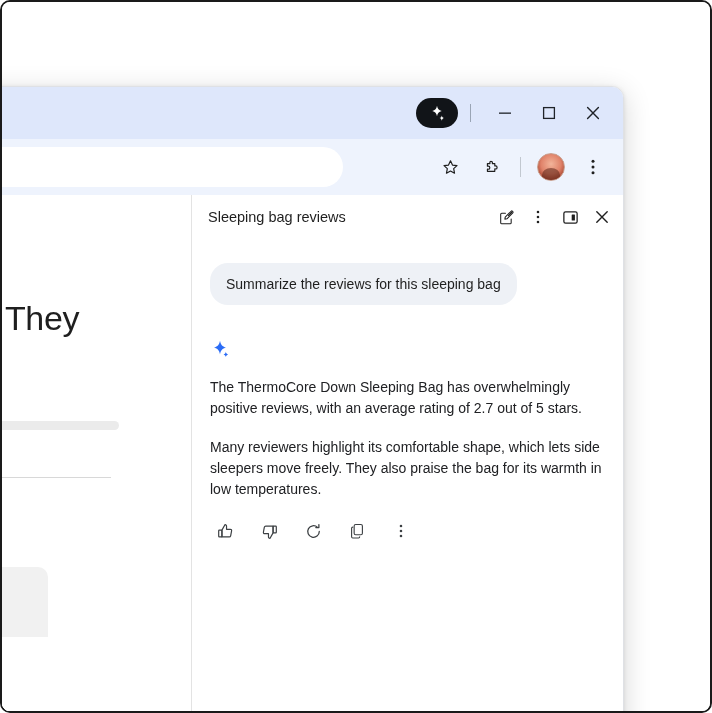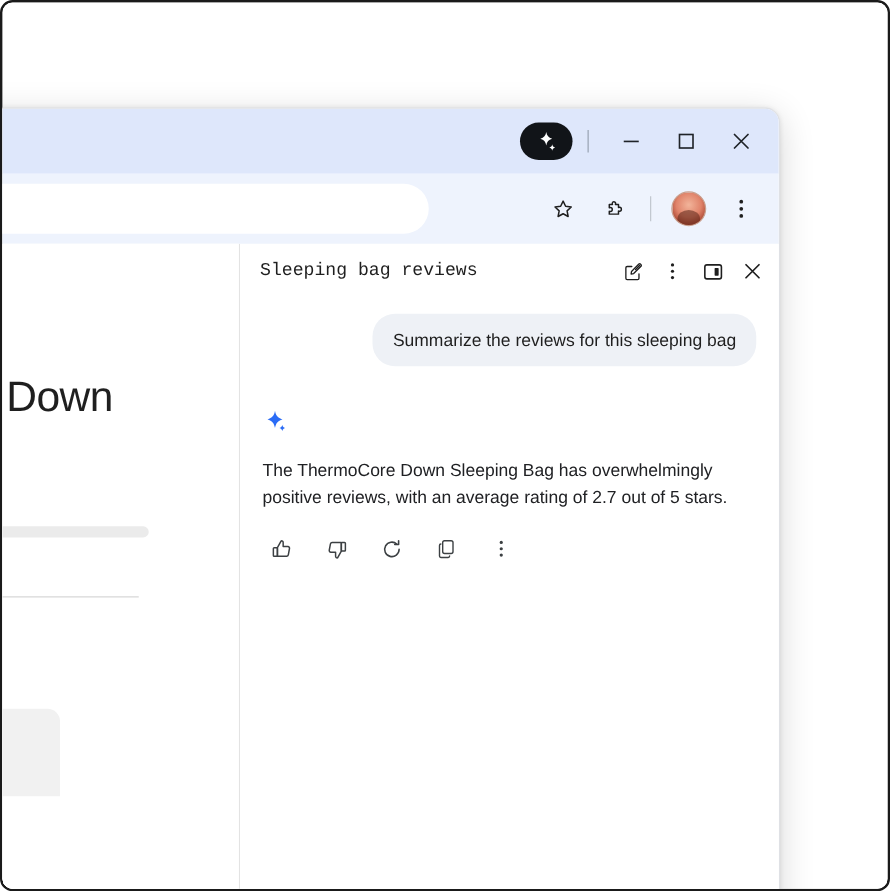--- a/index.html
+++ b/index.html
@@ -221,39 +221,39 @@
     padding: 0 6px 0 16px;
     gap: 2px;
   }
   .panel-title {
     font-size: 14.5px;
     color: #1f1f1f;
     flex: 1 1 auto;
     white-space: nowrap;
     overflow: hidden;
     text-overflow: ellipsis;
-    font-family: Liberation Mono, monospace;
   }
   .panel-icon {
     width: 30px; height: 30px;
     border-radius: 50%;
     display: flex;
     align-items: center;
     justify-content: center;
     color: #1f1f1f;
     flex: 0 0 auto;
   }
   .panel-body {
     flex: 1 1 auto;
     padding: 12px 18px 0 18px;
     overflow: hidden;
   }
   .user-bubble-row {
     display: flex;
-    justify-content: flex-end;
+    justify-content: flex-start;
+    margin-top: 12px;
   }
   .user-bubble {
     background: #eef1f6;
     color: #1f1f1f;
     font-size: 14px;
     line-height: 20px;
     border-radius: 18px;
     padding: 11px 16px;
     max-width: 320px;
   }
@@ -349,21 +349,21 @@
           <circle cx="9" cy="9" r="1.5" fill="#1f1f1f"></circle>
           <circle cx="9" cy="14.7" r="1.5" fill="#1f1f1f"></circle>
         </svg>
       </div>
     </div>
 
     <div class="content">
 
       <div class="page">
 
-        <div class="page-title">Down</div>
+        <div class="page-title">They</div>
         <div class="page-bar"></div>
         <div class="page-rule"></div>
         <div class="page-card"></div>
       </div>
 
       <div class="page-divider"></div>
 
       <div class="panel">
 
         <div class="panel-header">
@@ -407,20 +407,21 @@
 
           <div class="assistant">
             <div class="assistant-mark">
               <svg width="20" height="20" viewBox="0 0 24 24" aria-hidden="true">
                 <path d="M12 2c.8 4.5 2.7 7 7.2 8.2-4.5 1.2-6.4 3.7-7.2 8.2-.8-4.5-2.7-7-7.2-8.2C9.3 9 11.2 6.5 12 2z" fill="#2b6cf6"></path>
                 <path d="M19 15.4c.3 1.7 1 2.6 2.7 3.1-1.7.5-2.4 1.4-2.7 3.1-.3-1.7-1-2.6-2.7-3.1 1.7-.5 2.4-1.4 2.7-3.1z" fill="#2b6cf6"></path>
               </svg>
             </div>
 
             <p>The ThermoCore Down Sleeping Bag has overwhelmingly positive reviews, with an average rating of 2.7 out of 5 stars.</p>
+            <p>Many reviewers highlight its comfortable shape, which lets side sleepers move freely. They also praise the bag for its warmth in low temperatures.</p>
 
             <div class="actions-row">
               <div class="action-icon">
                 <svg width="19" height="19" viewBox="0 0 24 24" aria-hidden="true">
                   <path d="M7.5 10.3 11.3 3.4c.9-.2 2 .4 2 1.6v4.2h4.9c1 0 1.7.9 1.5 1.9l-1.2 6.4c-.2.8-.9 1.4-1.7 1.4H7.5z" fill="none" stroke="#3c4043" stroke-width="1.5" stroke-linejoin="round"></path>
                   <rect x="3.4" y="10.3" width="4.1" height="8.6" rx="0.8" fill="none" stroke="#3c4043" stroke-width="1.5"></rect>
                 </svg>
               </div>
 
               <div class="action-icon">

